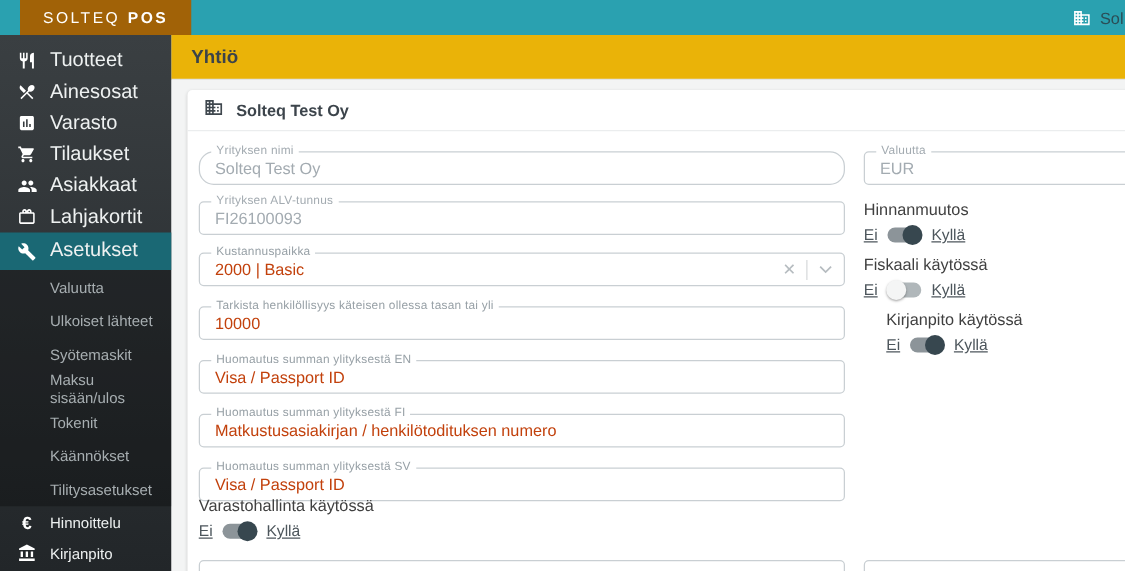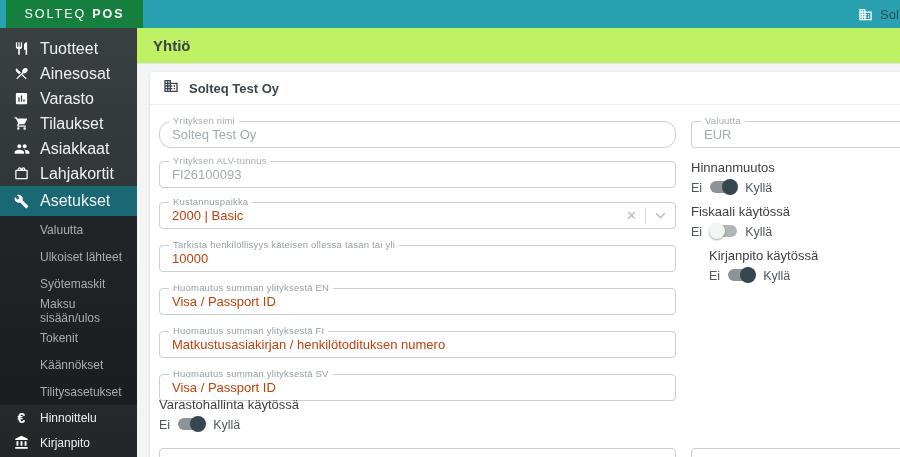--- a/index.html
+++ b/index.html
@@ -1,21 +1,21 @@
 <!DOCTYPE html>
 <html><head>
 <meta charset="utf-8">
 <style>
   * { margin:0; padding:0; box-sizing:border-box; }
   html,body { width:900px; height:457px; overflow:hidden; background:#f3f4f4;
     font-family:"Liberation Sans", sans-serif; }
 
   
   .topbar { position:absolute; left:0; top:0; width:900px; height:28px; background:#2aa1b0; z-index:30; }
-  .logo-zone { position:absolute; left:6px; top:0; width:137px; height:28px; background:#15803d;
+  .logo-zone { position:absolute; left:16px; top:0; width:137px; height:28px; background:#a16207;
     display:flex; align-items:center; justify-content:center; color:#fff;
     font-size:12.5px; letter-spacing:2px; }
   .logo-zone .lp1 { font-weight:500; }
   .logo-zone .lp2 { font-weight:800; margin-left:6px; }
   .company-btn { position:absolute; left:858px; top:0; height:28px; display:flex; align-items:center; gap:7px; cursor:pointer; }
   .company-btn svg { display:block; }
   .company-btn .cb-label { color:#2b4d56; font-size:13px; font-weight:500; white-space:nowrap; }
 
   
   .sidebar { position:absolute; left:0; top:28px; width:137px; height:429px;
@@ -27,21 +27,21 @@
   .nav-item.selected { height:30px; background:#1a6874; }
   .subnav { background:rgba(0,0,0,0.28); }
   .subnav-item { height:27px; display:flex; align-items:center; padding-left:40px; cursor:pointer;
     font-size:12px; color:#a7aeb1; }
   .footer-item { height:25px; display:flex; align-items:center; padding-left:13px; cursor:pointer;
     font-size:12px; font-weight:500; }
   .footer-item .nicon { width:17px; height:17px; margin-right:10px; display:flex; align-items:center; justify-content:center; color:#fff; }
   .euro-glyph { font-size:14px; font-weight:700; color:#fff; }
 
   
-  .page-header { position:absolute; left:137px; top:28px; width:763px; height:36px; background:#bef264;
+  .page-header { position:absolute; left:137px; top:28px; width:763px; height:36px; background:#eab308;
     border-bottom:1px solid #e2e4e5; display:flex; align-items:center; padding-left:16px; z-index:5; }
   .page-title { font-size:15px; font-weight:600; color:#3b434a; }
 
   .card { position:absolute; left:150px; top:72px; width:770px; height:420px; background:#fff;
     border-radius:4px; box-shadow:0 1px 3px rgba(0,0,0,0.14); }
   .card-header { height:33px; display:flex; align-items:center; padding-left:13px; border-bottom:1px solid #ebedee; }
   .card-header svg { margin-right:10px; }
   .card-title { font-size:13px; font-weight:600; color:#3c444b; }
 
   
@@ -52,21 +52,21 @@
   .field.disabled .fvalue { color:#a3abb1; }
   .field.disabled .flabel { color:#a3abb1; }
   .ac-end { position:absolute; right:0; top:0; height:25px; display:flex; align-items:center; }
   .ac-clear { color:#b6bcc0; font-size:13px; padding:0 8px; cursor:pointer; }
   .ac-sep { width:1px; height:16px; background:#d7dadc; }
   .ac-chevron { padding:0 9px; cursor:pointer; display:flex; align-items:center; color:#b6bcc0; }
 
   
   .toggle-group { position:absolute; }
   .tg-label { font-size:13px; color:#404040; margin-bottom:6px; }
-  .tg-row { display:flex; gap:8px; font-size:12.5px; color:#4d565c; }
+  .tg-row { display:flex; align-items:center; gap:8px; font-size:12.5px; color:#4d565c;text-decoration:underline; }
   .switch { width:27px; height:12px; border-radius:7px; position:relative; display:inline-block; cursor:pointer; }
   .switch.on { background:#8c9499; }
   .switch.off { background:#b0b7ba; }
   .switch .knob { position:absolute; top:-2px; width:16px; height:16px; border-radius:50%; }
   .switch.on .knob { right:-1px; background:#37474f; }
   .switch.off .knob { left:-1px; background:#f4f5f5; box-shadow:0 1px 2px rgba(0,0,0,0.35); }
 </style>
 </head>
 <body>
 

